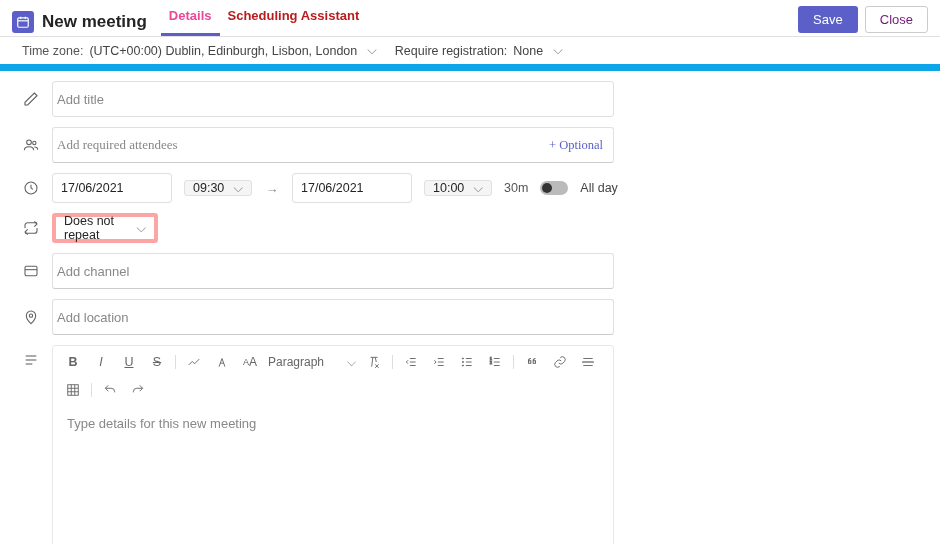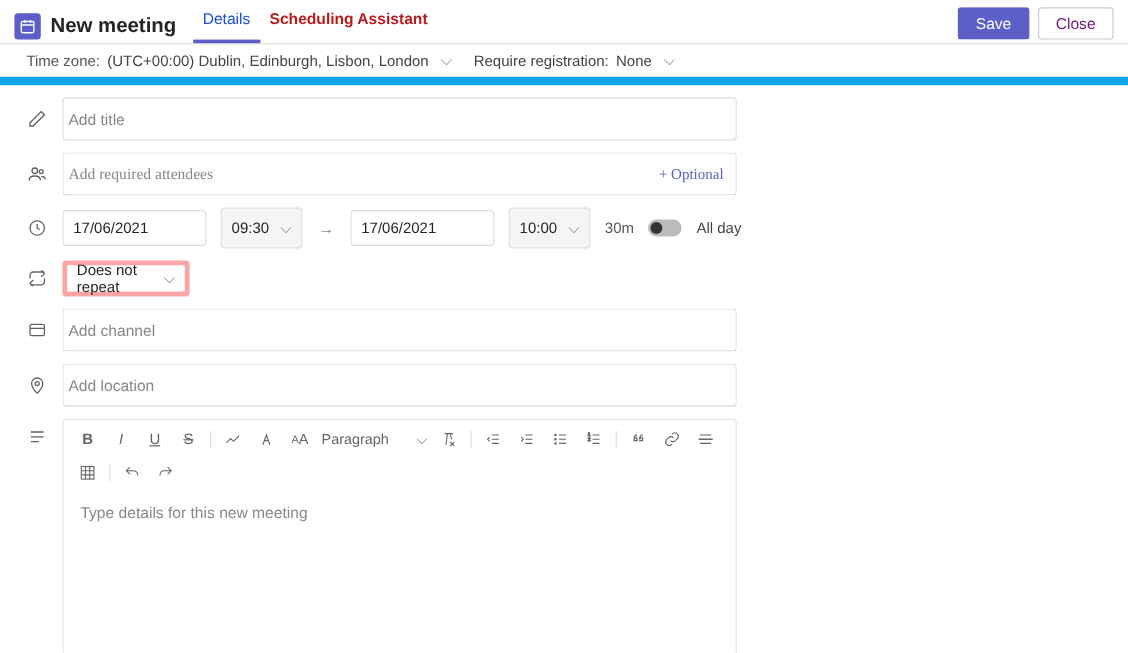--- a/index.html
+++ b/index.html
@@ -39,23 +39,23 @@
   .tabs { display: flex; height: 100%; align-items: flex-end;}
   .tab {
     padding: 8px 8px 10px 8px;
     font-size: 13px;
     color: #b91c1c;
     cursor: pointer;
     border-bottom: 3px solid transparent;
     font-weight: bold;
   }
   .tab.active {
-    color: #1d4ed8;
+    color: #ec4899;
     border-bottom-color: #5b5fc7;
-    font-weight: 400;
+    font-weight: 700;
   }
   .header-actions {
     margin-left: auto;
     display: flex;
     gap: 7px;
     padding-bottom: 6px;
     padding-left: 28px;
   }
   .btn {
     border-radius: 3px;
@@ -129,21 +129,21 @@
     height: 30px;
     display: flex;
     align-items: center;
   }
   .time-box {
     width: 68px;
     background: #f5f5f5;
     border: 1px solid #e0e0e0;
     border-radius: 3px;
     padding: 6px 8px;
-    height: 34px;
+    height: 16px;
     display: flex;
     align-items: center;
     justify-content: space-between;
     font-size: 12.5px;
   }
   .arrow-icon {
     color: #888;
     width: 16px;
     text-align: center;
   }

